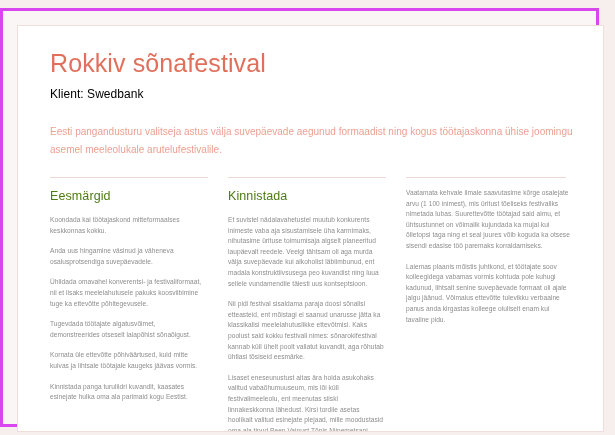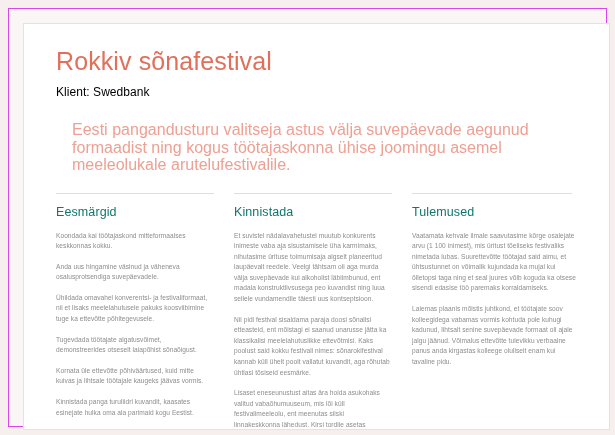--- a/index.html
+++ b/index.html
@@ -9,26 +9,26 @@
   body {
     width: 615px;
     height: 435px;
     background: #f7efee;
     font-family: "Liberation Sans", sans-serif;
     overflow: hidden;
   }
 
   .page-frame {
     position: absolute;
-    left: 8px;
+    left: 0;
     top: 8px;
     width: 599px;
     height: 419px;
     box-sizing: border-box;
-    border: 1px solid #d946ef;
+    border: 3px solid #d946ef;
     background: #faf6f5;
   }
 
   .page-sheet {
     position: absolute;
     left: 14px;
     top: 14px;
     width: 587px;
     height: 407px;
     box-sizing: border-box;
@@ -59,24 +59,24 @@
   .doc-client {
     font-size: 12px;
     line-height: 15px;
     font-weight: 400;
     color: #000000;
     margin: 0 0 21px 0;
     letter-spacing: 0.05px;
   }
 
   .doc-intro {
-    font-size: 16px;
+    font-size: 10px;
     line-height: 17.5px;
     color: #eda093;
-    margin: 16px;
+    margin: 0;
     max-width: 530px;
     letter-spacing: 0.02px;
   }
 
   .columns {
     display: flex;
     margin-top: 19px;
     gap: 0;
   }
 
@@ -97,21 +97,21 @@
     width: 158px;
     margin-bottom: 10px;
   }
 
   .col-3 .col-rule { width: 160px; }
 
   .col-heading {
     font-size: 12.5px;
     line-height: 16px;
     font-weight: 400;
-    color: #0f766e;
+    color: #4d7c0f;
     margin: 0 0 11px 0;
     letter-spacing: 0.1px;
   }
 
   .col-body p {
     font-size: 6.6px;
     line-height: 10.6px;
     color: #8d8d8d;
     margin: 0 0 10px 0;
     letter-spacing: 0.04px;
@@ -153,21 +153,20 @@
           <h2 class="col-heading">Kinnistada</h2>
           <div class="col-body">
             <p>Et suvistel nädalavahetustel muutub konkurents inimeste vaba aja sisustamisele üha karmimaks, nihutasime ürituse toimumisaja algselt planeeritud laupäevalt reedele. Veelgi tähtsam oli aga murda välja suvepäevade kui alkoholist läbiimbunud, ent madala konstruktiivsusega peo kuvandist ning luua sellele vundamendile täiesti uus kontseptsioon.</p>
             <p>Nii pidi festival sisaldama paraja doosi sõnalisi etteasteid, ent mõistagi ei saanud unarusse jätta ka klassikalisi meelelahutuslikke ettevõtmisi. Kaks poolust said kokku festivali nimes: sõnarokifestival kannab küll ühelt poolt vallatut kuvandit, aga rõhutab ühtlasi tõsiseid eesmärke.</p>
             <p>Lisaset eneseunustust aitas ära hoida asukohaks valitud vabaõhumuuseum, mis lõi küll festivalimeeleolu, ent meenutas siiski linnakeskkonna lähedust. Kirsi tordile asetas hoolikalt valitud esinejate plejaad, mille moodustasid oma ala tipud Peep Vainust Tõnis Niinemetsani.</p>
           </div>
         </div>
 
         <div class="column col-3">
           <div class="col-rule"></div>
-          <h2 class="col-heading">Tulemused</h2>
           <div class="col-body">
             <p>Vaatamata kehvale ilmale saavutasime kõrge osalejate arvu (1 100 inimest), mis üritust tõeliseks festivaliks nimetada lubas. Suurettevõtte töötajad said aimu, et ühtsustunnet on võimalik kujundada ka mujal kui õlletopsi taga ning et seal juures võib koguda ka otsese sisendi edasise töö paremaks korraldamiseks.</p>
             <p>Laiemas plaanis mõistis juhtkond, et töötajate soov kolleegidega vabamas vormis kohtuda pole kuhugi kadunud, lihtsalt senine suvepäevade formaat oli ajale jalgu jäänud. Võimalus ettevõtte tulevikku verbaalne panus anda kirgastas kolleege oluliselt enam kui tavaline pidu.</p>
           </div>
         </div>
 
       </div>
     </div>
   </div>
 </div>

